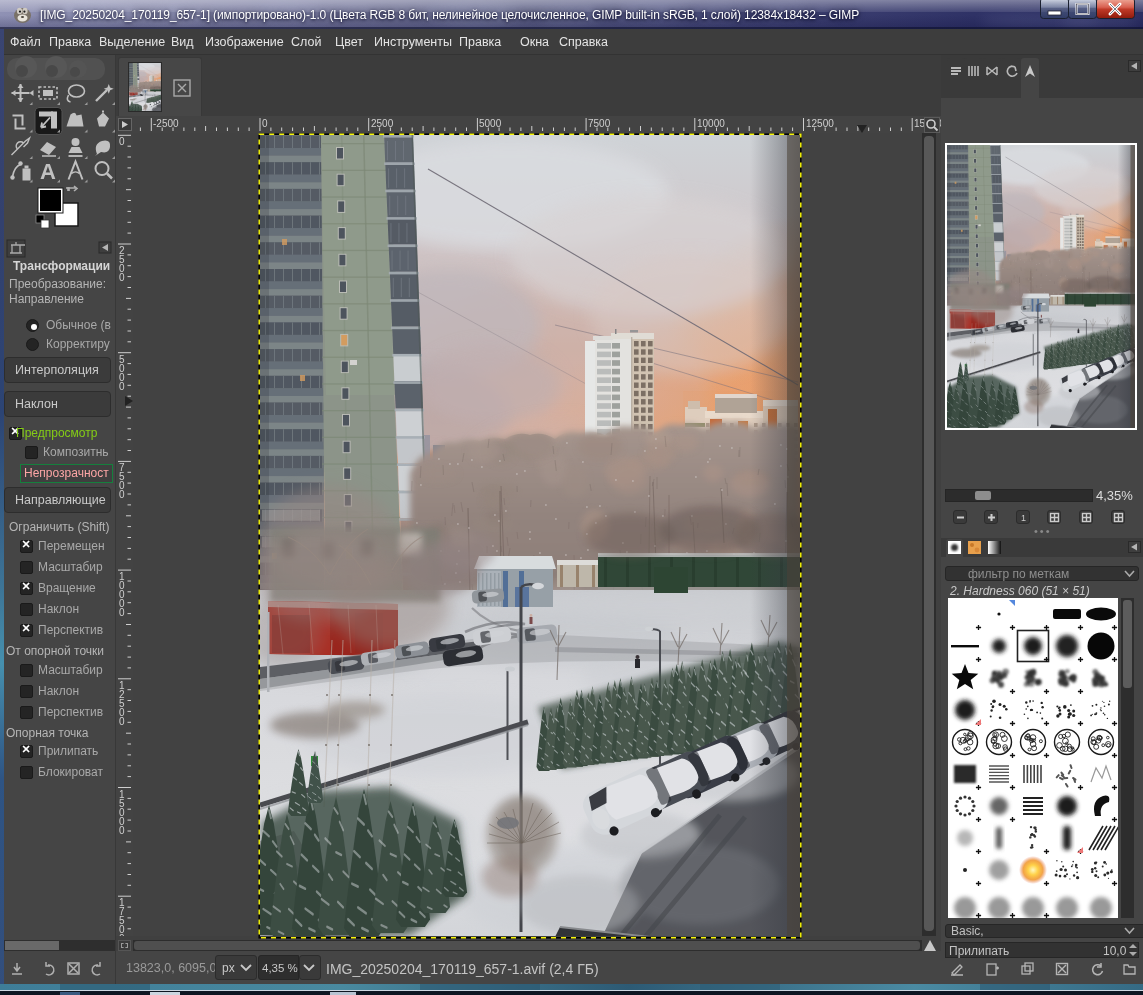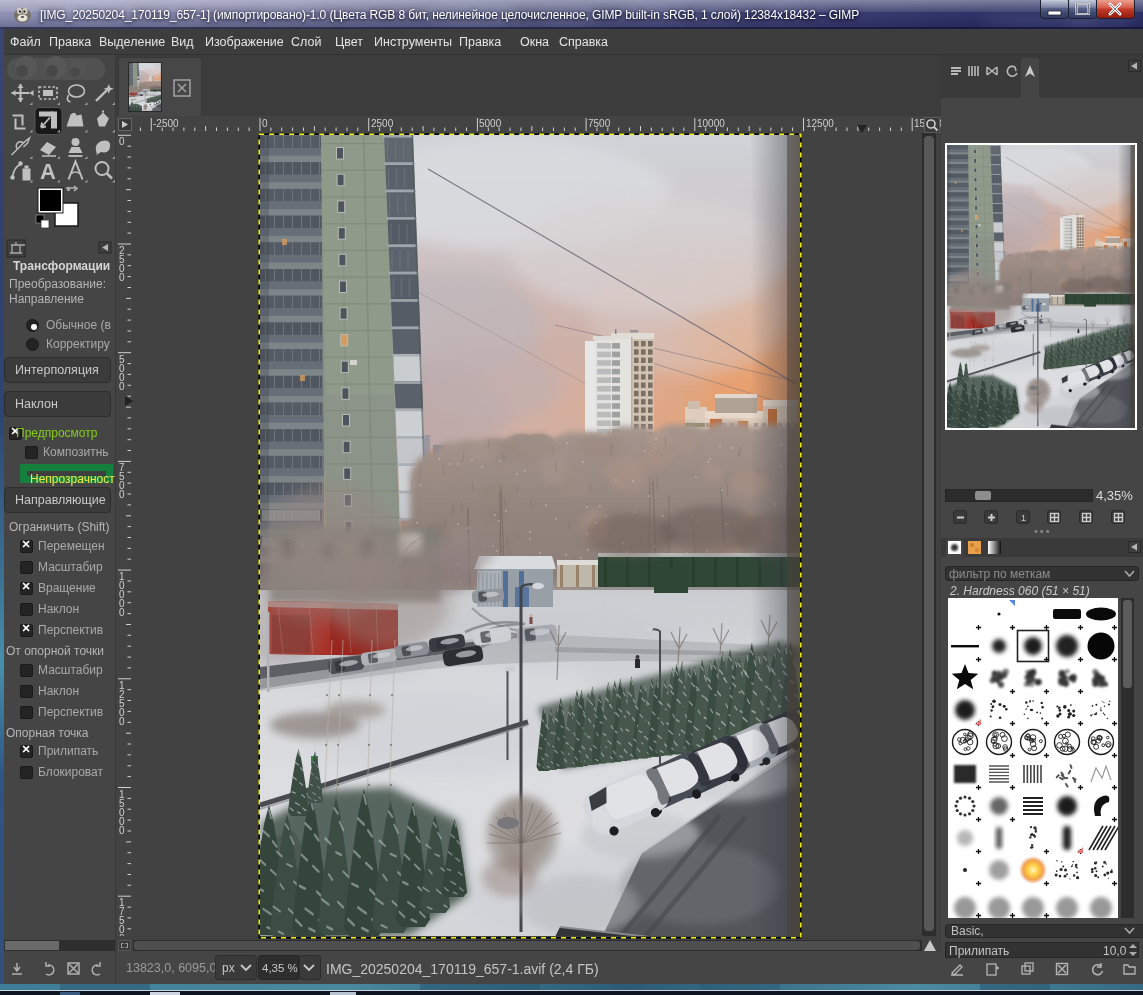--- a/index.html
+++ b/index.html
@@ -221,21 +221,21 @@
 <div class="rd" style="left:26px;top:338px"></div>
 <div class="lbl" style="left:46px;top:337px;color:#a9a9a9">Корректиру</div>
 <div class="btn" style="left:4px;top:357px;width:107px;font-size:12.5px">Интерполяция</div>
 <div class="btn" style="left:4px;top:391px;width:107px;font-size:12.5px">Наклон</div>
 <div class="cb" style="left:9px;top:427px">
     <span class="ck">✕</span>
   </div>
 <div class="lbl" style="left:16px;top:426px;color:#84cc16">Предпросмотр</div>
 <div class="cb" style="left:25px;top:446px"></div>
 <div class="lbl" style="left:43px;top:445px;color:#a9a9a9">Композитнь</div>
-<div class="abs" style="left:20px;top:464px;width:93px;height:19px;background:#3f3f3f;border:7px solid #15803d;color:#fde047;font-size:12px;line-height:17px;padding-left:3px">Непрозрачност</div>
+<div class="abs" style="left:20px;top:464px;width:93px;height:19px;background:#3f3f3f;border:1px solid #15803d;color:#fca5a5;font-size:12px;line-height:17px;padding-left:3px">Непрозрачност</div>
 <div class="btn" style="left:4px;top:487px;width:107px;font-size:12.5px">Направляющие В</div>
 <div class="panel-lbl" style="left:9px;top:520px">Ограничить (Shift)</div>
 <div class="cb" style="left:20px;top:540px">
     <span class="ck">✕</span>
   </div>
 <div class="lbl" style="left:38px;top:539px;color:#a9a9a9">Перемещен</div>
 <div class="cb" style="left:20px;top:561px"></div>
 <div class="lbl" style="left:38px;top:560px;color:#a9a9a9">Масштабир</div>
 <div class="cb" style="left:20px;top:582px">
     <span class="ck">✕</span>
@@ -440,21 +440,21 @@
         <stop offset="0" stop-color="#fff"></stop>
         <stop offset="1" stop-color="#111"></stop>
       </linearGradient>
     </defs>
     <rect width="13" height="13" fill="url(#gg)"></rect>
   </svg>
 <svg class="abs" style="left:1128px;top:541px" width="13" height="12" viewBox="0 0 13 12">
     <rect x="0.5" y="0.5" width="12" height="11" fill="#3e3e3e" stroke="#2a2a2a"></rect>
     <path d="M9,2.5 v7 l-6,-3.5 Z" fill="#b5b5b5"></path>
   </svg>
-<div class="combo" style="left:945px;top:566px;width:194px;height:15px;line-height:14px;padding-left:3px;color:#8e8e8e">фильтр  по  меткам</div>
+<div class="combo" style="left:945px;top:566px;width:194px;height:15px;line-height:14px;padding-left:22px;color:#8e8e8e">фильтр  по  меткам</div>
 <svg class="abs" style="left:1124px;top:570px" width="11" height="8">
     <path d="M1,1 L5.5,6 L10,1" stroke="#aaa" stroke-width="1.6" fill="none"></path>
   </svg>
 <div class="lbl" style="left:950px;top:584px;color:#cacaca;font-size:12px;font-style:italic">2. Hardness 060 (51 × 51)</div>
 <div class="abs" style="left:948px;top:598px;width:170px;height:320px;background:#fff">
     <svg width="170" height="320" viewBox="0 0 170 320">
       <defs>
         <filter id="bb1" x="-50%" y="-50%" width="200%" height="200%">
           <feGaussianBlur stdDeviation="2.2"></feGaussianBlur>
         </filter>

